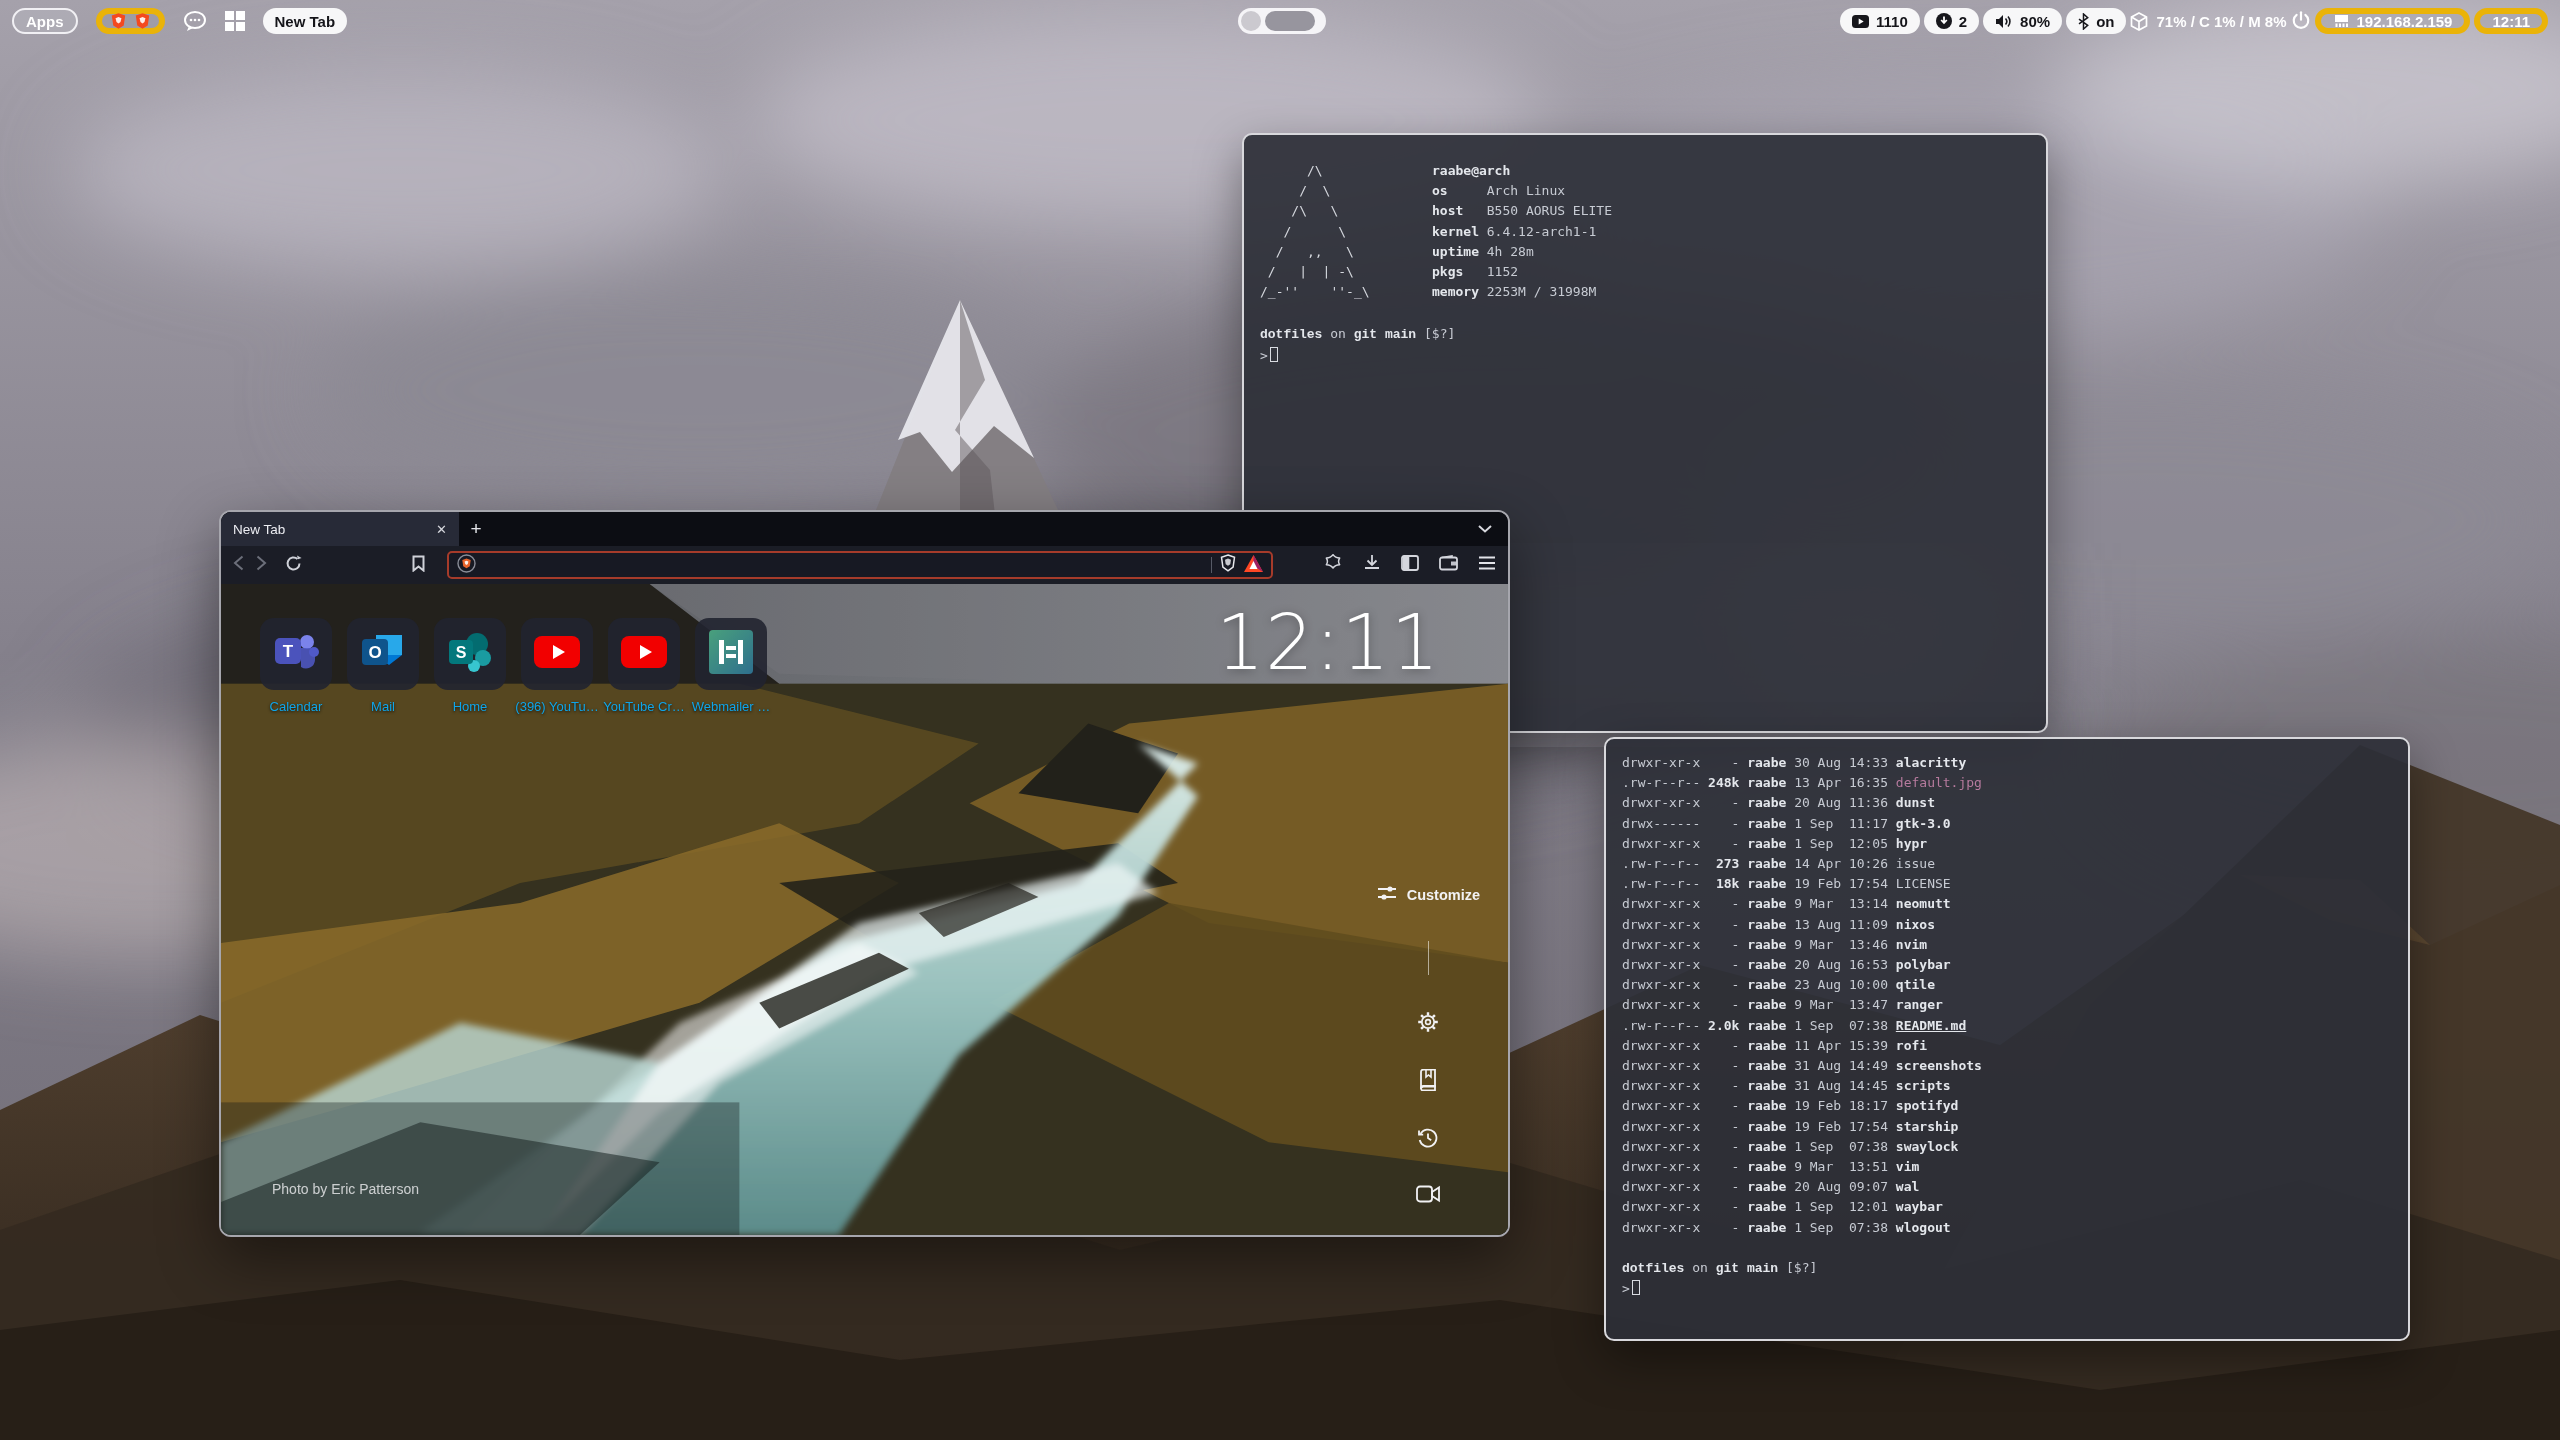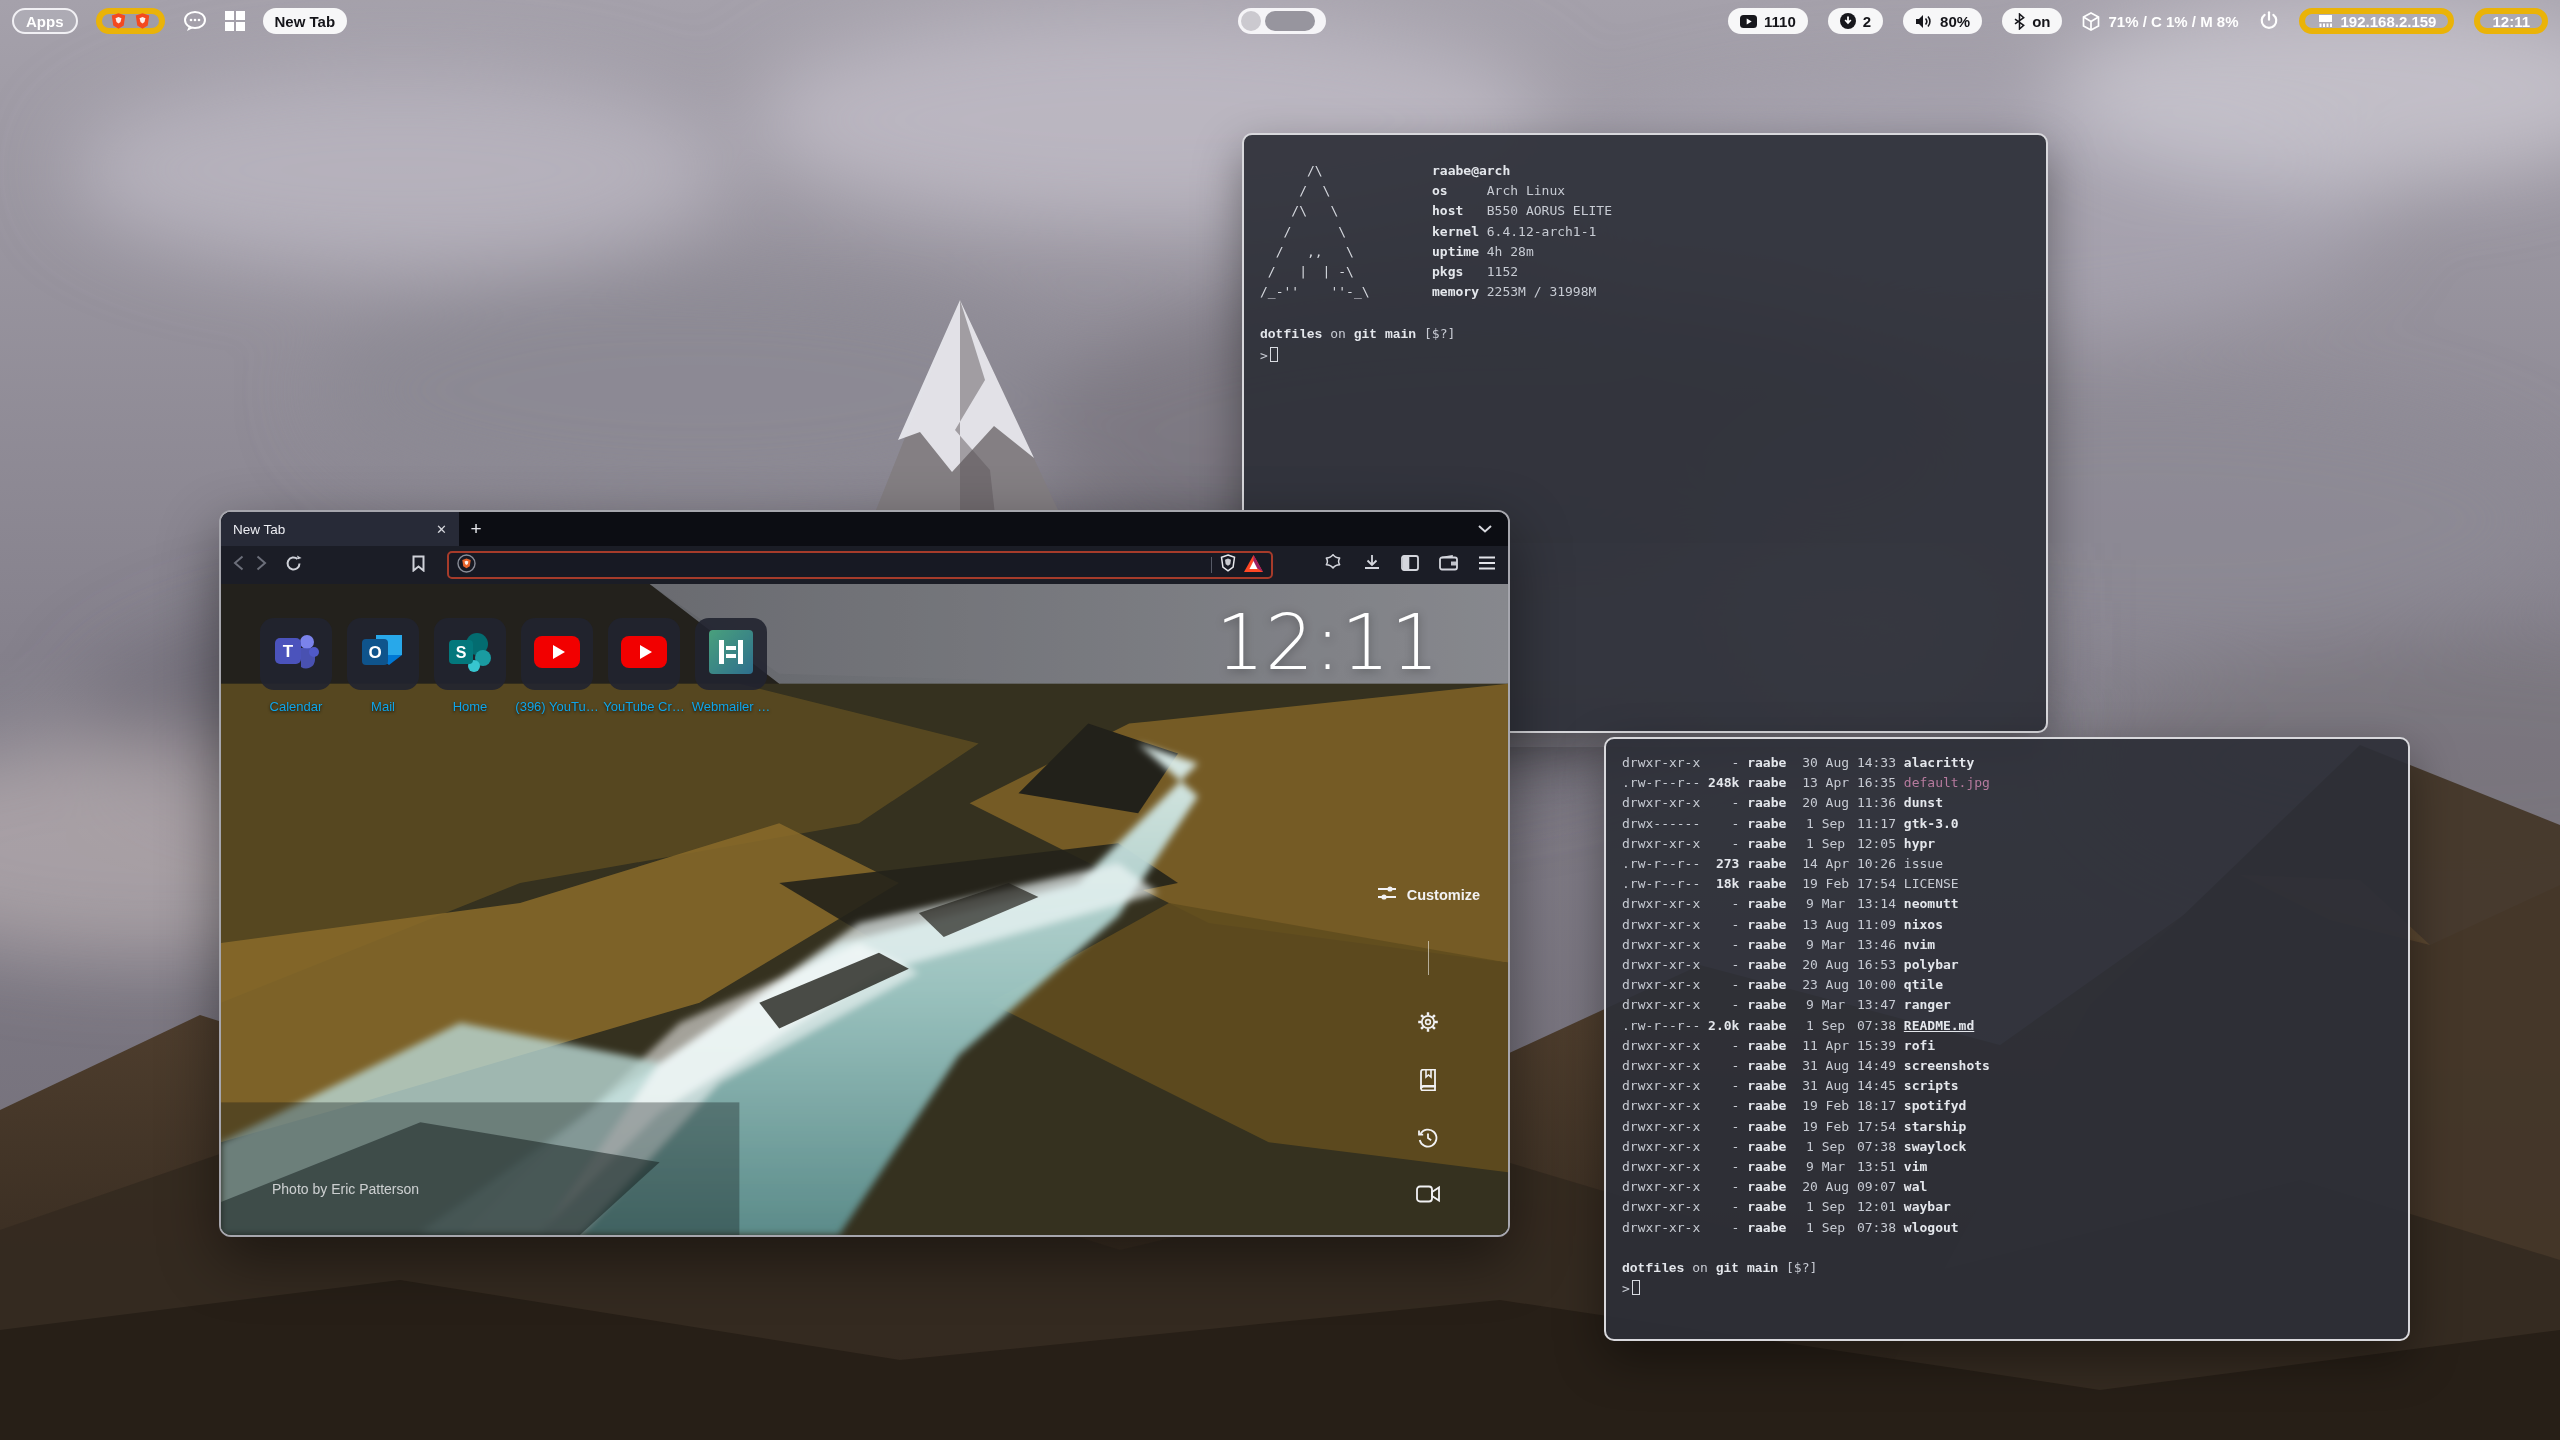--- a/index.html
+++ b/index.html
@@ -5,21 +5,21 @@
   * { margin:0; padding:0; box-sizing:border-box; }
   html,body { width:2560px; height:1440px; overflow:hidden; background:#7e7a84;
               font-family:"Liberation Sans", sans-serif; }
   #desktop { position:relative; width:2560px; height:1440px; }
   #wallpaper { position:absolute; inset:0; z-index:0; }
 
   
   #topbar { position:absolute; top:0; left:0; width:100%; height:42px; z-index:50;
             display:flex; align-items:center; }
   .tb-left { display:flex; align-items:center; gap:18px; margin-left:12px; }
-  .tb-right { display:flex; align-items:center; gap:20px; position:absolute; right:12px; top:0; height:42px; }
+  .tb-right { display:flex; align-items:center; gap:4px; position:absolute; right:12px; top:0; height:42px; }
   .pill { height:26px; border-radius:14px; display:inline-flex; align-items:center; gap:7px;
           padding:0 12px; font-weight:bold; font-size:15px; white-space:nowrap; }
   .pill-solid { background:#f7f7f8; color:#15151a; }
   .pill-ghost { background:rgba(190,188,198,.38); border:2px solid #f1f0f4; color:#ffffff; }
   .pill-outline { background:rgba(150,148,160,.30); border:6px solid #eab308; color:#ffffff; }
   .tb-icon { display:inline-flex; align-items:center; justify-content:center; }
   .tb-stats { color:#fff; font-weight:bold; font-size:15px; display:flex; align-items:center; gap:8px; }
   #workspace-pill { position:absolute; left:1238px; top:8px; width:88px; height:26px; background:#f5f4f7;
                     border-radius:14px; display:flex; align-items:center; padding:0 3px; gap:4px; z-index:50; }
   #workspace-pill .ws-circle { width:20px; height:20px; border-radius:50%; background:#cbc9cf; }
@@ -41,21 +41,21 @@
   .fetch-title { font-weight:bold; color:#e4e7ec; }
   .prompt-block { margin-top:22px; }
   .prompt-line { white-space:pre; }
   .cursor { display:inline-block; width:8px; height:15px; border:1.5px solid #d9dce2;
             vertical-align:-2px; margin-left:2px; }
   .trow { white-space:pre; }
   .trow span { display:inline-block; }
   .c-perms { width:10ch; margin-right:1ch; }
   .c-size  { width:4ch; text-align:right; margin-right:1ch; }
   .c-user  { width:5ch; margin-right:1ch; }
-  .c-date  { width:6ch; text-align:center; margin-right:1ch;margin-left:8px; }
+  .c-date  { width:6ch; text-align:left; margin-right:1ch; }
   .c-time  { width:5ch; margin-right:1ch; }
   .b { font-weight:bold; color:#e4e7ec; }
   .c-name.dir { font-weight:bold; color:#e4e7ec; }
   .c-name.img { color:#b77b9e; }
   .c-name.plain { color:#c7cbd3; }
   .c-name.readme { font-weight:bold; color:#e4e7ec; text-decoration:underline; }
 
   
   #browser { position:absolute; left:219px; top:510px; width:1291px; height:727px; z-index:20;
              border:2px solid #a6a6ad; border-radius:12px; overflow:hidden;

